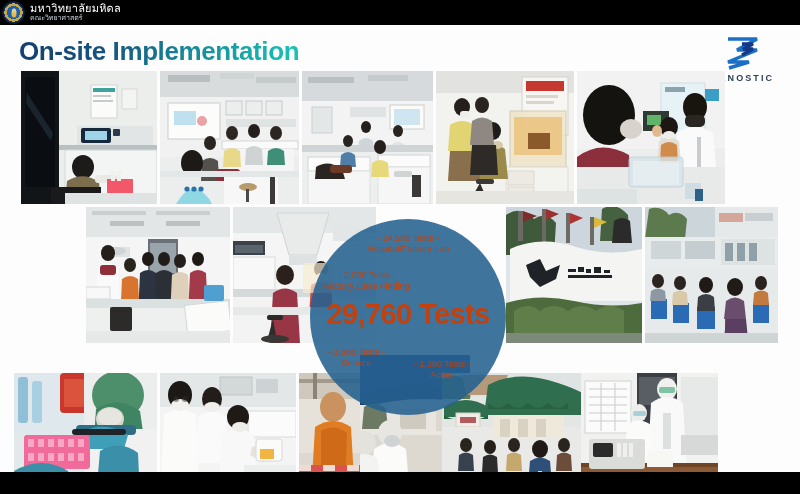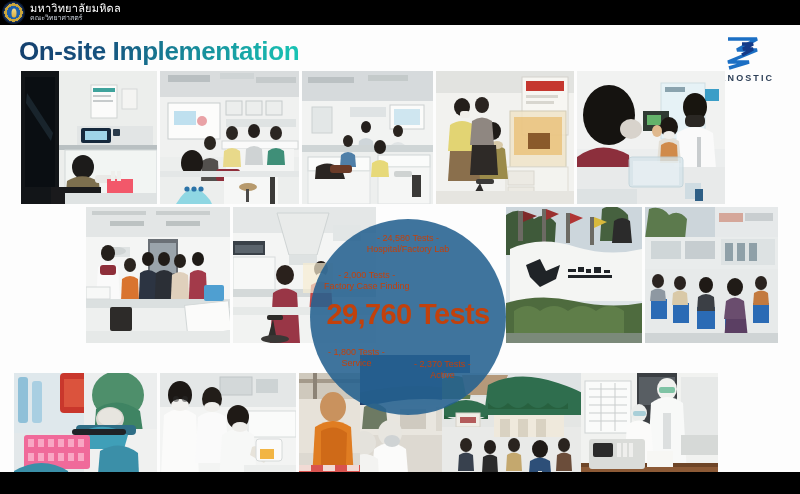--- a/index.html
+++ b/index.html
@@ -650,21 +650,21 @@
       </div>
 
       <div class="stat-total">29,760 Tests</div>
 
       <div class="stat-label s-factory">
         <b>- 1,800 Tests -</b>
         <b>Service</b>
       </div>
 
       <div class="stat-label s-school">
-        <b>- 2,370 Tests -</b>
+        <b>- 1,380 Tests -</b>
         <b>Active</b>
       </div>
 
     </div>
 
   </div>
 
   <div class="bottombar"></div>
 
 </div>

